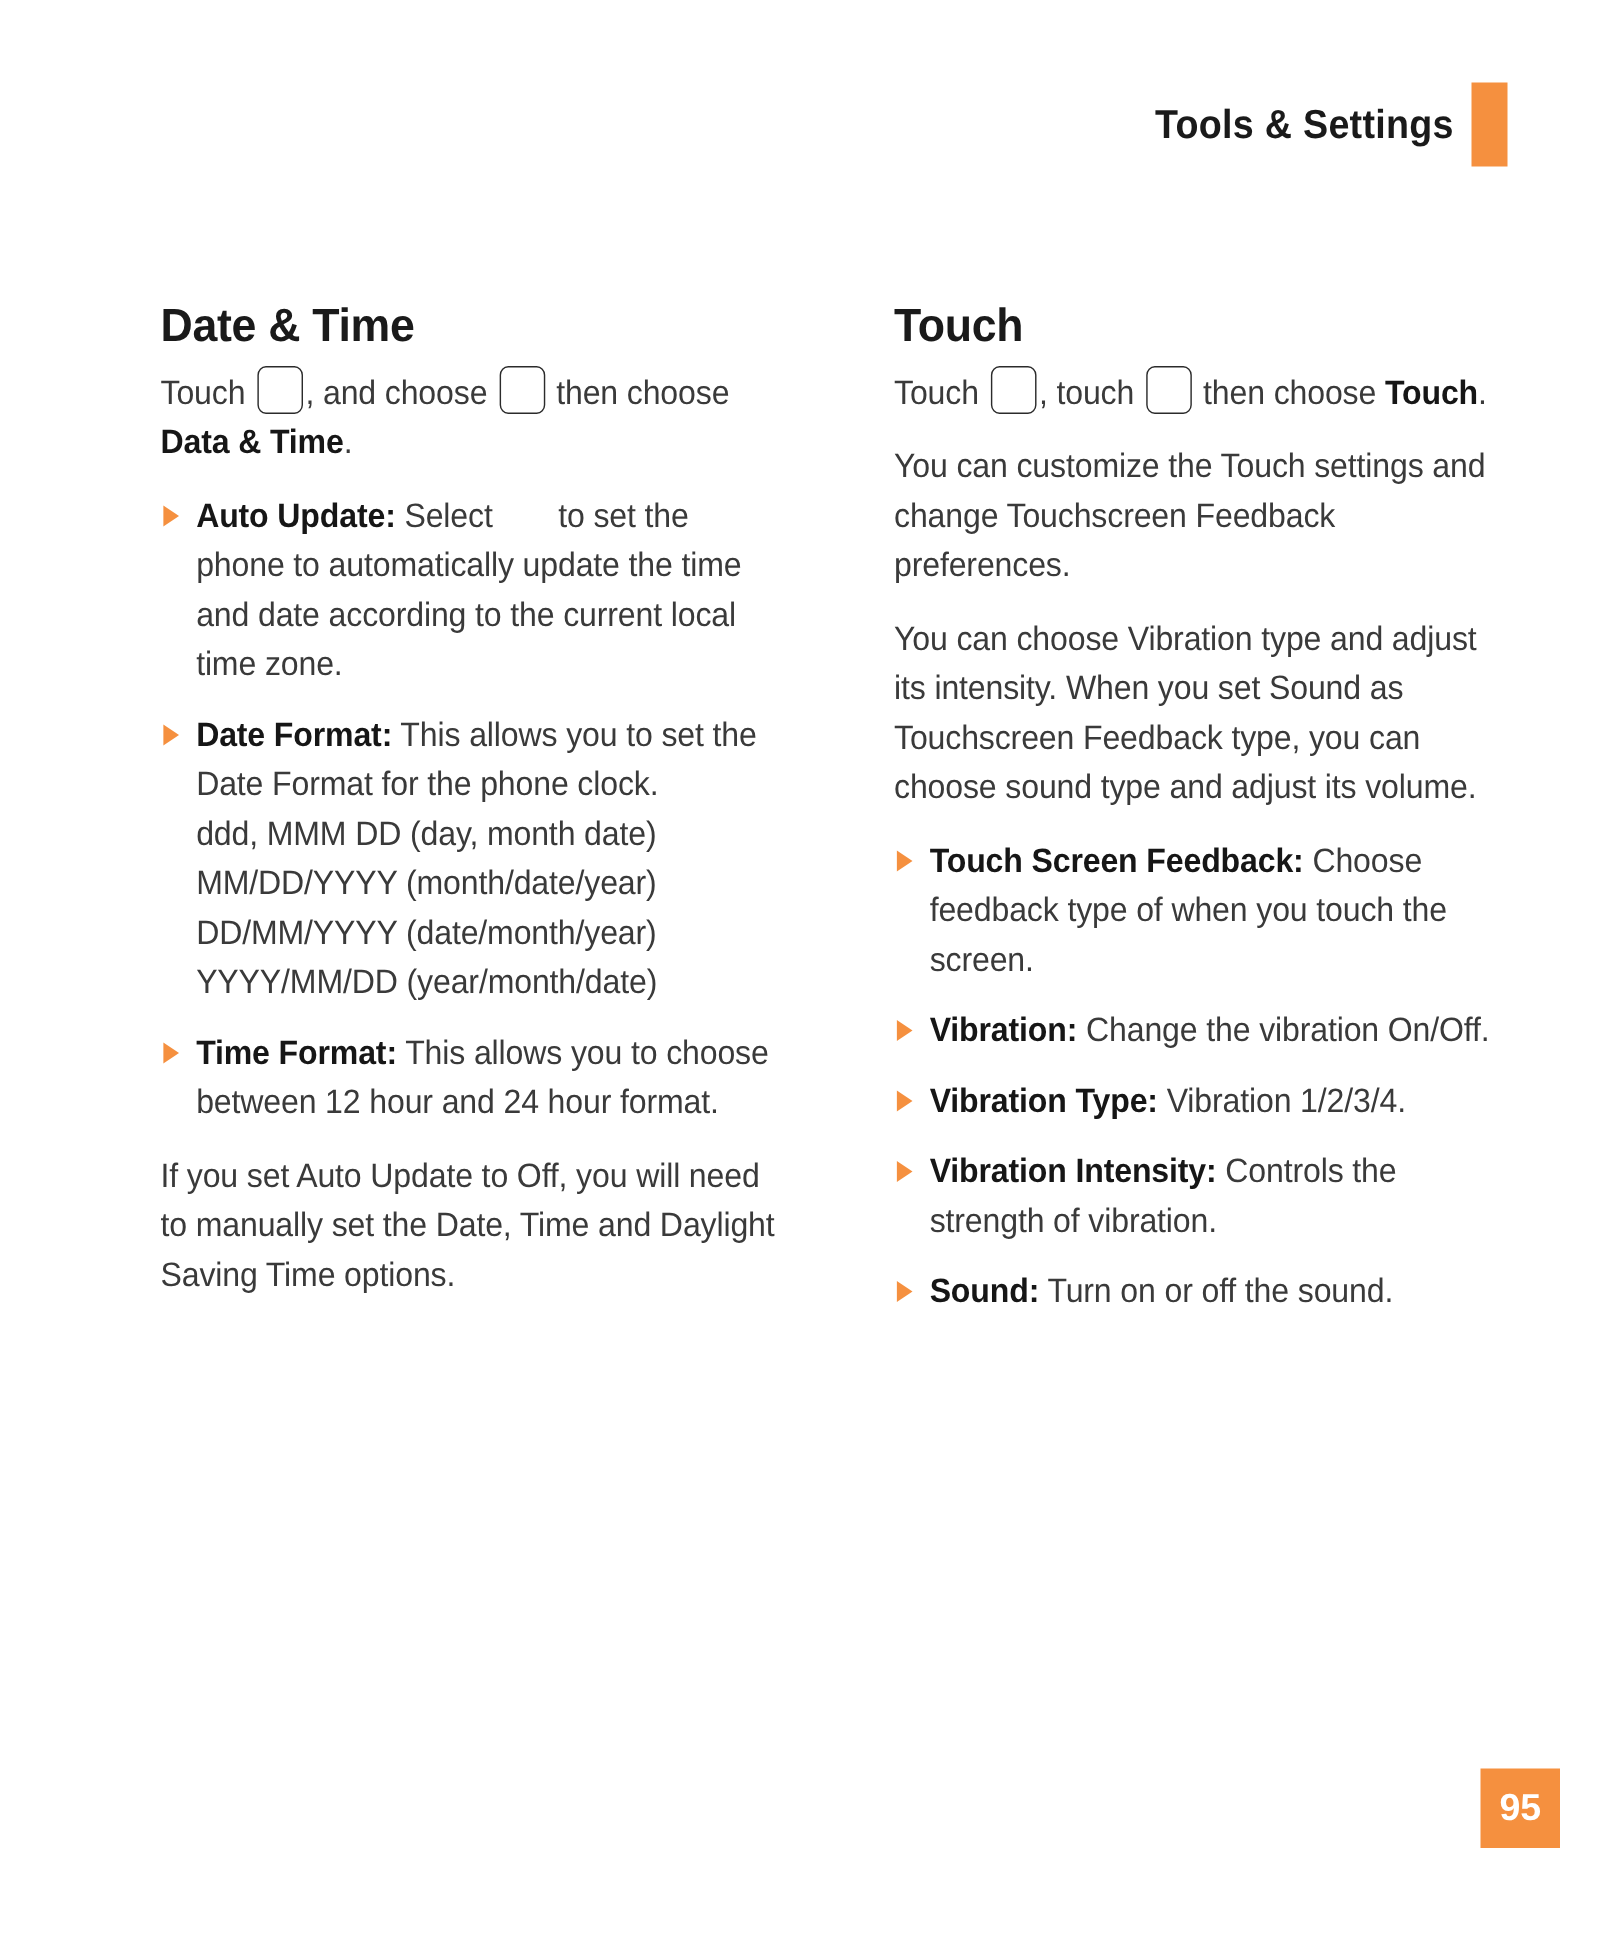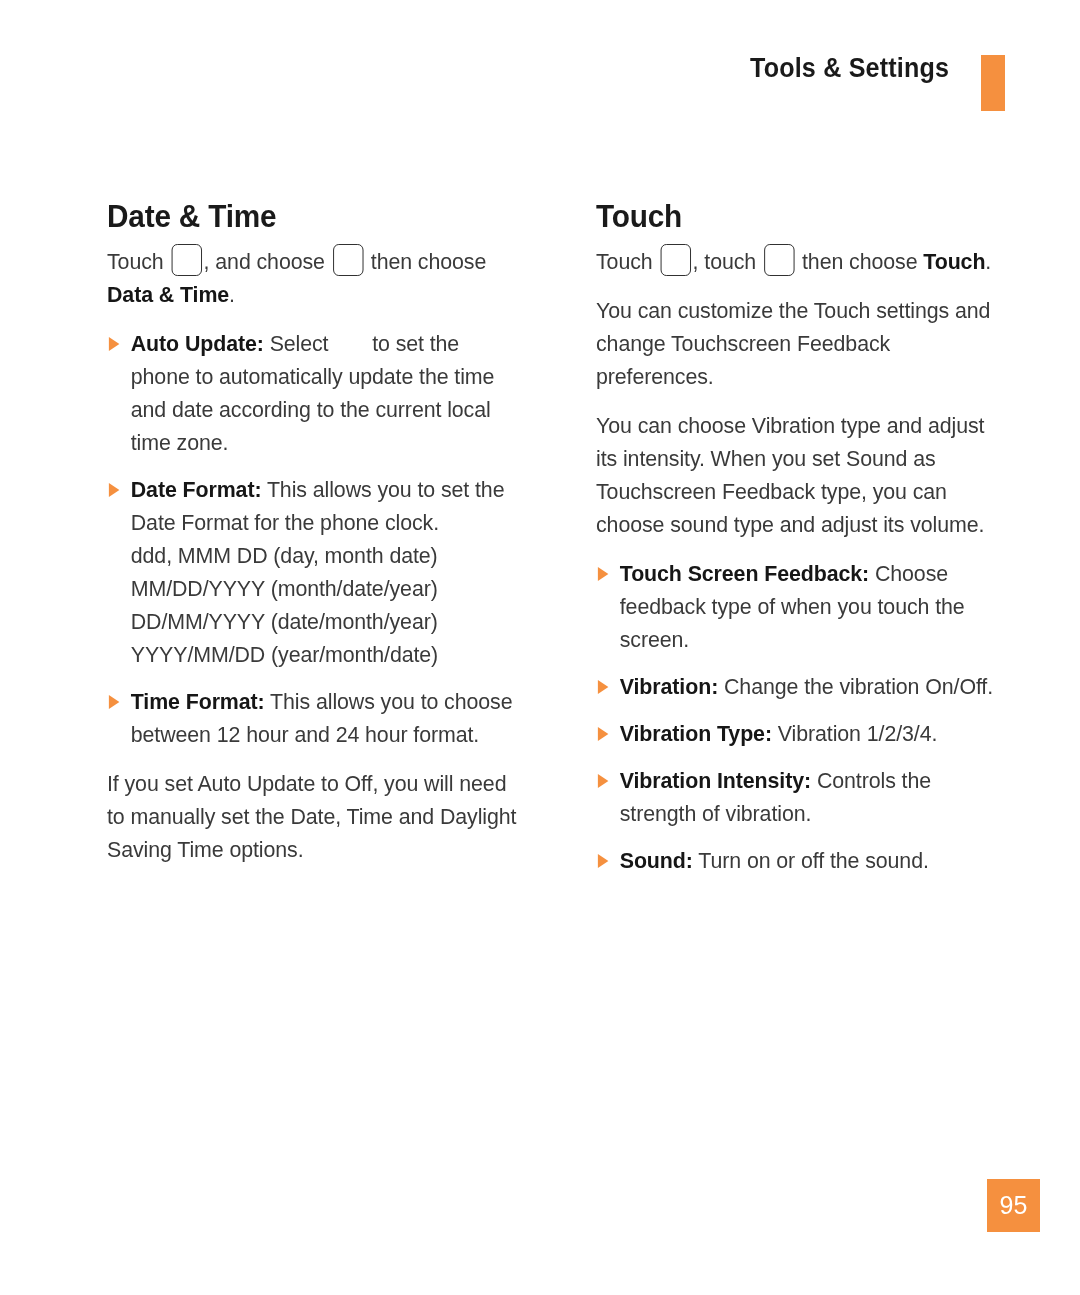--- a/index.html
+++ b/index.html
@@ -17,21 +17,22 @@
     color: #231f20;
     -webkit-font-smoothing: antialiased;
   }
 
   
   .page-header {
     position: absolute;
     top: 55px;
     right: 75px;
     display: flex;
-    gap: 32px;
+    align-items: center;
+    gap: 12px;
     height: 56px;
   }
   .page-header .header-title {
     font-size: 27px;
     font-weight: bold;
     letter-spacing: 0.2px;
     color: #1a1a1a;
     white-space: nowrap;
     line-height: 1;
     transform: scaleX(0.93);
@@ -134,21 +135,21 @@
   
   .page-number {
     position: absolute;
     right: 40px;
     bottom: 63px;
     width: 53px;
     height: 53px;
     background: #F5903F;
     color: #ffffff;
     font-size: 25px;
-    font-weight: normal;
+    font-weight: bold;
     display: flex;
     align-items: center;
     justify-content: center;
     line-height: 1;
   }
 </style>
 </head>
 <body>
 
 <div class="page-header">

